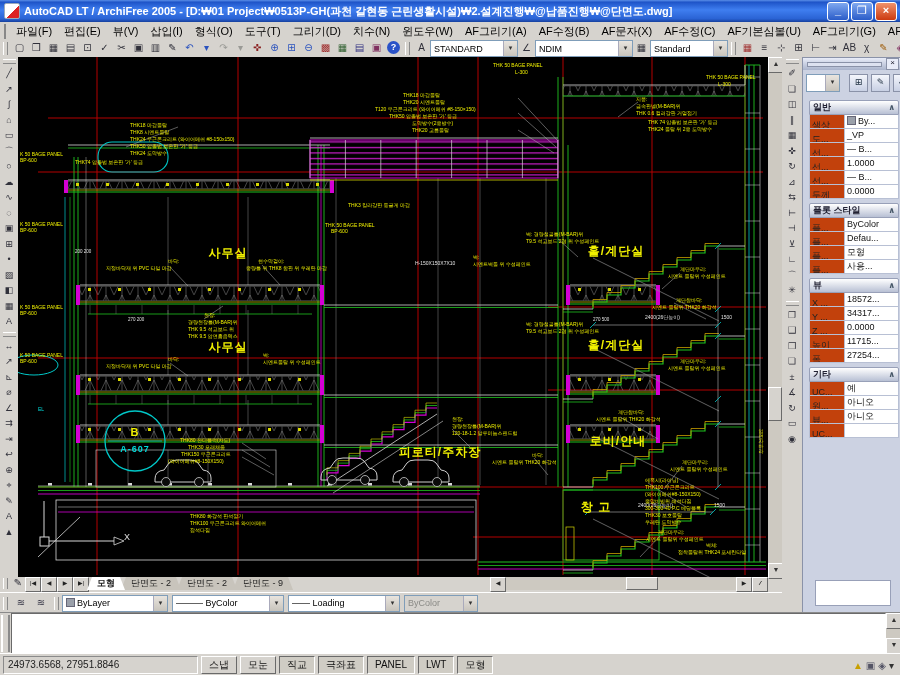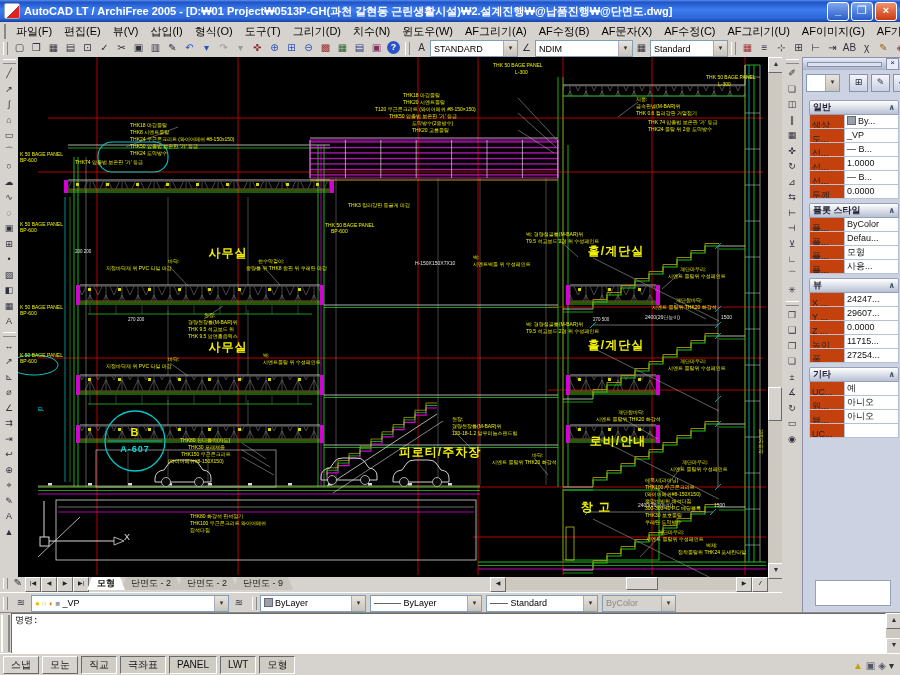--- a/index.html
+++ b/index.html
@@ -122,22 +122,22 @@
       <span class="menu-item">삽입(I)</span>
       <span class="menu-item">형식(O)</span>
       <span class="menu-item">도구(T)</span>
       <span class="menu-item">그리기(D)</span>
       <span class="menu-item">치수(N)</span>
       <span class="menu-item">윈도우(W)</span>
       <span class="menu-item">AF그리기(A)</span>
       <span class="menu-item">AF수정(B)</span>
       <span class="menu-item">AF문자(X)</span>
       <span class="menu-item">AF수정(C)</span>
-      <span class="menu-item">AF그리기(U)</span>
-      <span class="menu-item">AF이미지(G)</span>
+      <span class="menu-item">AF기본심볼(U)</span>
+      <span class="menu-item">AF그리기(G)</span>
       <span class="menu-item">AF기본심볼(L)</span>
     </div>
 
 </div>
 
 <div id="toolbar" class="abs">
   <div class="grip"></div>
   <div id="tb-std" style="display:flex">
       <span class="tbtn">▢</span>
       <span class="tbtn">❒</span>
@@ -734,25 +734,25 @@
         </div>
         <div class="prow">
           <div class="pl">플...</div>
           <div class="pv">사용...</div>
         </div>
       </div>
       <div class="psec">
         <div class="psec-h">뷰<span class="chev">∧</span></div>
         <div class="prow">
           <div class="pl">X ...</div>
-          <div class="pv">24247...</div>
+          <div class="pv">18572...</div>
         </div>
         <div class="prow">
           <div class="pl">Y ...</div>
-          <div class="pv">29607...</div>
+          <div class="pv">34317...</div>
         </div>
         <div class="prow">
           <div class="pl">Z ...</div>
           <div class="pv">0.0000</div>
         </div>
         <div class="prow">
           <div class="pl">높이</div>
           <div class="pv">11715...</div>
         </div>
         <div class="prow">
@@ -803,56 +803,52 @@
   <div style="width:230px;height:13px;background:#cdc9c1;position:relative">
     <div class="thumb abs" style="left:120px;top:0;width:30px;height:11px"></div>
   </div>
   <div class="navbtn">▶</div>
   <div class="navbtn" style="letter-spacing:-1px">∕∕</div>
 </div>
 
 <div id="layerrow" class="abs">
   <div class="grip"></div>
   <span class="lbtn">≋</span>
-  <div class="combo" style="width:196px">
-    <span class="cval" id="layer-combo-icons"><span class="mini" style="color: rgb(240, 192, 0);">●</span><span class="mini" style="color: rgb(240, 192, 0);">○</span><span class="mini" style="color: rgb(208, 128, 0);">◐</span><span class="mini" style="color: rgb(154, 160, 170);">■</span><span>_VP</span></span>
-    <span class="dbtn">▾</span>
-  </div>
   <span class="lbtn">≋</span>
   <div class="grip"></div>
   <div class="combo" style="width:104px">
     <span class="cval"><span class="chip"></span><span>ByLayer</span></span>
     <span class="dbtn">▾</span>
   </div>
   <div class="combo" style="width:110px;margin-left:4px">
-    <span class="cval">——— ByLayer</span>
+    <span class="cval">——— ByColor</span>
     <span class="dbtn">▾</span>
   </div>
   <div class="combo" style="width:110px;margin-left:4px">
-    <span class="cval">—— Standard</span>
+    <span class="cval">—— Loading</span>
     <span class="dbtn">▾</span>
   </div>
   <div class="combo dis2" style="width:72px;margin-left:4px">
     <span class="cval">ByColor</span>
     <span class="dbtn">▾</span>
   </div>
 </div>
 
 <div id="cmd" class="abs">
   <div class="lgrip"></div>
   <div id="cmdbox">
-    <div id="cmdprompt">명령:</div>
   </div>
   <div id="cmdsb">
     <div class="sbtn">▲</div>
     <div class="sbtn">▼</div>
   </div>
 </div>
 
 <div id="statusbar" class="abs">
+  <div id="coords">24973.6568, 27951.8846</div>
   <div id="stoggles" style="display:flex">
       <div class="stgl">스냅</div>
       <div class="stgl">모눈</div>
       <div class="stgl pressed">직교</div>
       <div class="stgl pressed">극좌표</div>
       <div class="stgl pressed">PANEL</div>
       <div class="stgl pressed">LWT</div>
       <div class="stgl pressed">모형</div>
     </div>
   <div class="sicons" id="sicons">

